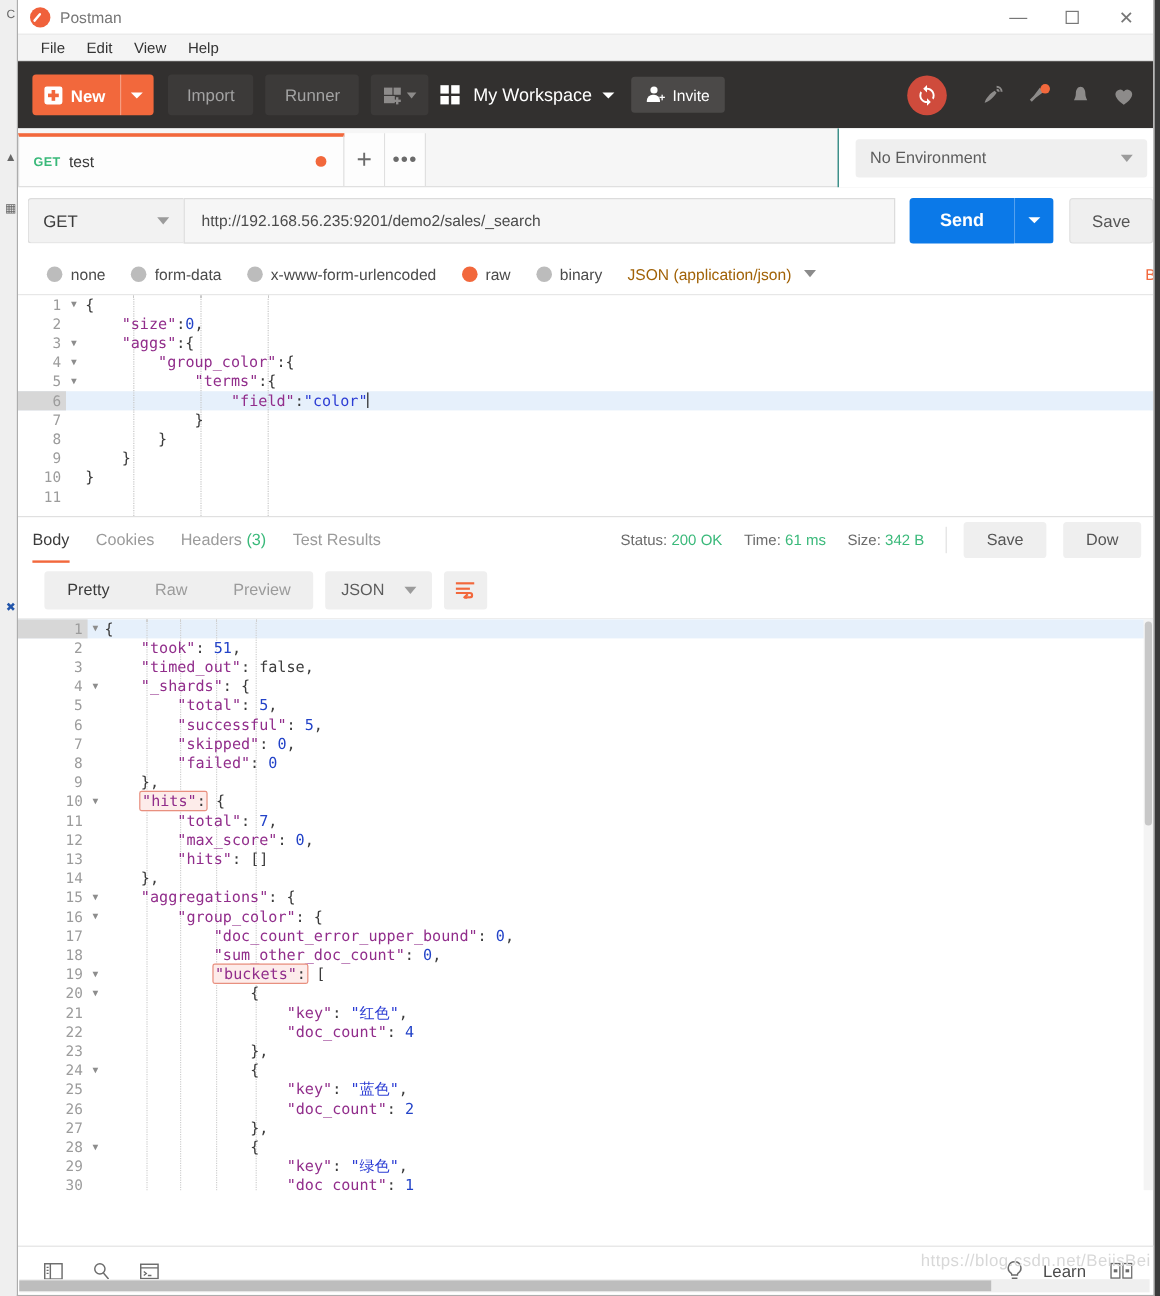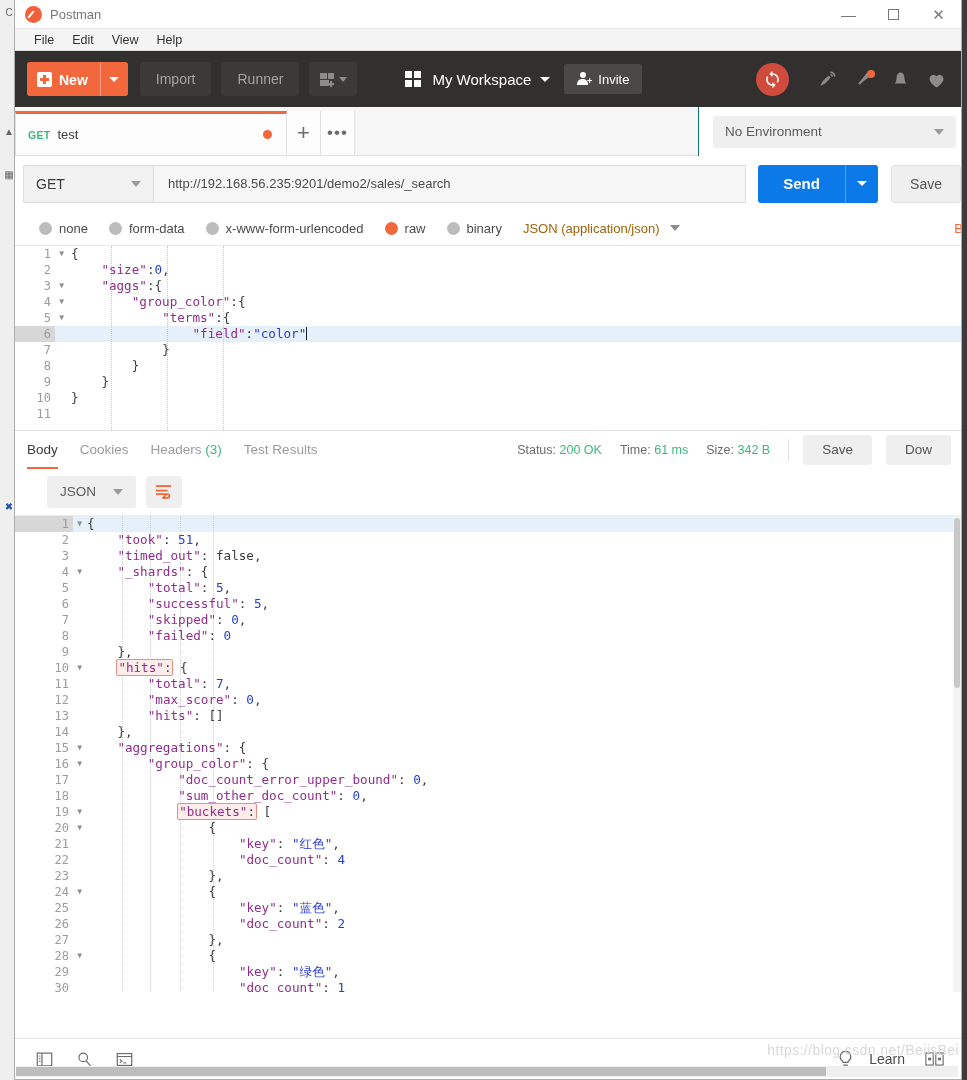--- a/index.html
+++ b/index.html
@@ -109,21 +109,21 @@
   .sq-icon .a { position: absolute; left: 0; top: 0; width: 7px; height: 6px; background: #8d8b8a; }
   .sq-icon .b { position: absolute; left: 8px; top: 0; width: 6px; height: 6px; background: #8d8b8a; }
   .sq-icon .c { position: absolute; left: 0; top: 7px; width: 9px; height: 6px; background: #8d8b8a; }
   .sq-icon .d { position: absolute; left: 10px; top: 8px; width: 2px; height: 6px; background: #8d8b8a; }
   .sq-icon .e { position: absolute; left: 8px; top: 10px; width: 6px; height: 2px; background: #8d8b8a; }
   .tri-down-grey {
     width: 0; height: 0; border-left: 4px solid transparent;
     border-right: 4px solid transparent; border-top: 5px solid #8d8b8a;
   }
 
-  #workspace-group { display: flex; align-items: center; margin-left: 38px; }
+  #workspace-group { display: flex; align-items: center; }
   #ws-grid { width: 17px; height: 17px; position: relative; margin-right: 10px; }
   #ws-grid i {
     position: absolute; width: 7px; height: 7px; background: #fff; display: block;
   }
   #ws-grid i:nth-child(1) { left: 0; top: 0; }
   #ws-grid i:nth-child(2) { left: 9px; top: 0; }
   #ws-grid i:nth-child(3) { left: 0; top: 9px; }
   #ws-grid i:nth-child(4) { left: 9px; top: 9px; }
   #ws-name { color: #fff; font-size: 15px; margin-right: 9px; }
   #btn-invite {
@@ -563,20 +563,25 @@
         <span>Size:</span>
         <span class="v">342 B</span>
       </div>
       <div class="meta-sep"></div>
       <div class="meta-btn">Save</div>
       <div class="meta-btn">Dow</div>
     </div>
   </div>
 
   <div id="view-row">
+    <div id="view-modes">
+      <div class="view-mode active">Pretty</div>
+      <div class="view-mode">Raw</div>
+      <div class="view-mode">Preview</div>
+    </div>
     <div id="lang-select">
       <span>JSON</span>
       <span class="tri-dd"></span>
     </div>
     <div id="wrap-btn">
       <svg width="18" height="15" viewBox="0 0 20 16">
         <rect x="1" y="1" width="17" height="2" fill="#f2683c"></rect>
         <rect x="1" y="6" width="13" height="2" fill="#f2683c"></rect>
         <path d="M1 11h13a2 2 0 010 4h-4" stroke="#f2683c" stroke-width="2" fill="none"></path>
         <path d="M12 12l-3 3 3 3" stroke="#f2683c" stroke-width="2" fill="none"></path>

